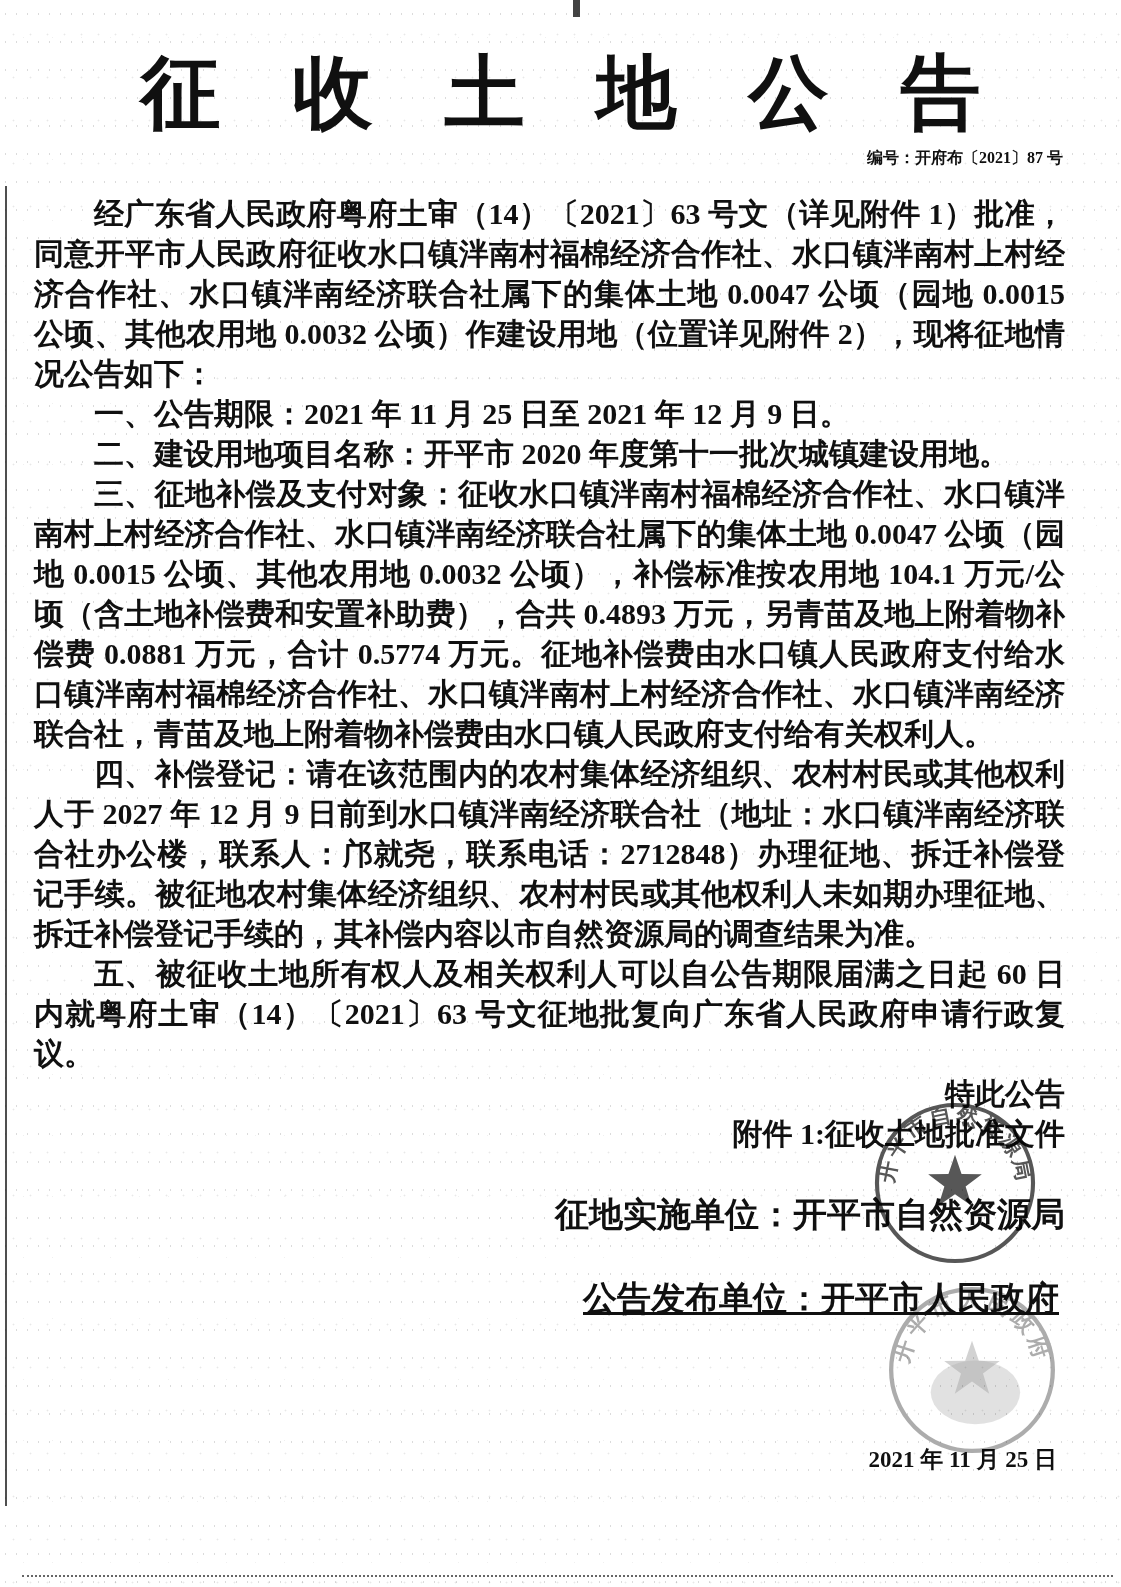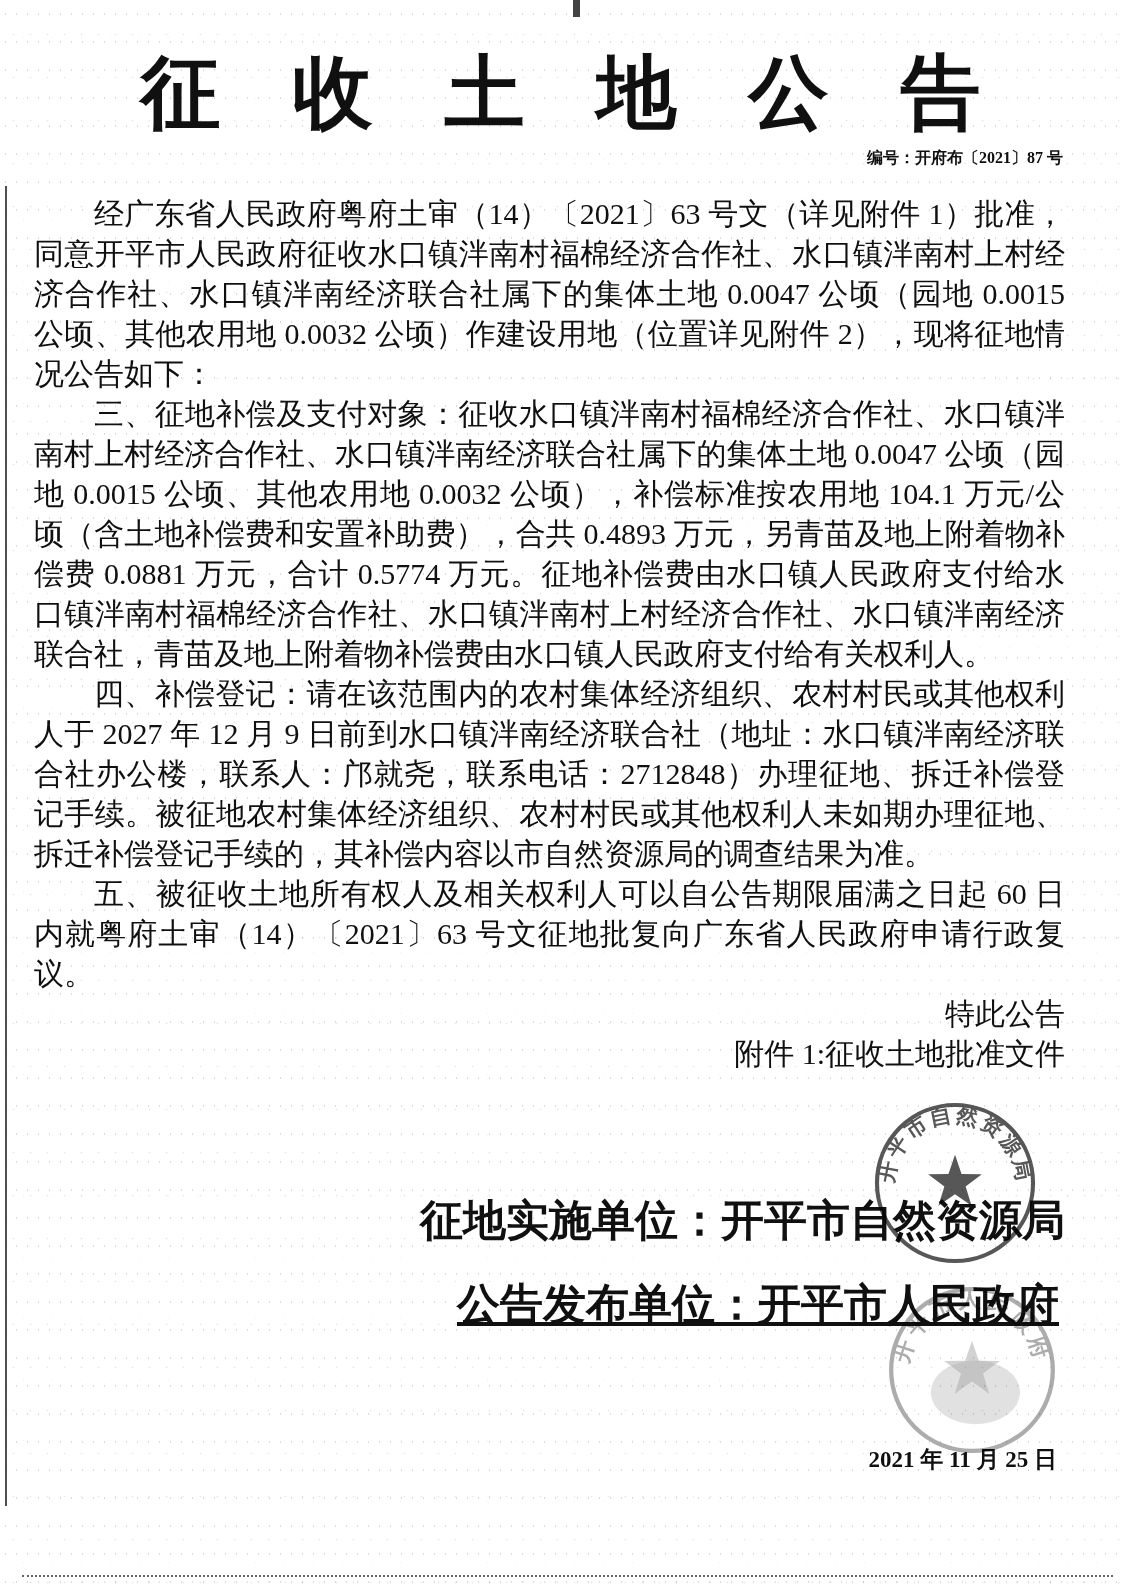--- a/index.html
+++ b/index.html
@@ -57,29 +57,29 @@
     font-size: 16px;
     font-weight: bold;
     white-space: nowrap;
   }
 
   .doc-body {
     position: absolute;
     left: 34px; right: 56px; top: 194px;
     font-size: 30px;
     line-height: 40px;
-    font-weight: normal;
+    font-weight: bold;
     text-align: justify;
   }
   .doc-body p { text-indent: 2em; margin: 0; }
   .doc-body p.no-justify { text-align: right; }
 
   .sign-line {
     position: absolute;
-    font-size: 43px;
+    font-size: 34px;
     font-weight: bold;
     white-space: nowrap;
   }
   .implementing-unit { right: 56px; top: 1192px; }
   .issuing-unit      { right: 62px; top: 1276px; text-decoration: underline; }
   .issue-date        { right: 64px; top: 1444px; font-size: 23px; }
 
   .seal {
     position: absolute;
     mix-blend-mode: multiply;
@@ -96,20 +96,22 @@
   <div class="scan-line-left"></div>
   <div class="scan-line-bottom"></div>
   <div class="scan-tick-top"></div>
 
   <h1 class="doc-title">征 收 土 地 公 告</h1>
 
   <div class="doc-number">编号：开府布〔2021〕87 号</div>
 
   <div class="doc-body">
     <p>经广东省人民政府粤府土审（14）〔2021〕63 号文（详见附件 1）批准，同意开平市人民政府征收水口镇泮南村福棉经济合作社、水口镇泮南村上村经济合作社、水口镇泮南经济联合社属下的集体土地 0.0047 公顷（园地 0.0015 公顷、其他农用地 0.0032 公顷）作建设用地（位置详见附件 2），现将征地情况公告如下：</p>
+    <p>一、公告期限：2021 年 11 月 25 日至 2021 年 12 月 9 日。</p>
+    <p>二、建设用地项目名称：开平市 2020 年度第十一批次城镇建设用地。</p>
     <p>三、征地补偿及支付对象：征收水口镇泮南村福棉经济合作社、水口镇泮南村上村经济合作社、水口镇泮南经济联合社属下的集体土地 0.0047 公顷（园地 0.0015 公顷、其他农用地 0.0032 公顷），补偿标准按农用地 104.1 万元/公顷（含土地补偿费和安置补助费），合共 0.4893 万元，另青苗及地上附着物补偿费 0.0881 万元，合计 0.5774 万元。征地补偿费由水口镇人民政府支付给水口镇泮南村福棉经济合作社、水口镇泮南村上村经济合作社、水口镇泮南经济联合社，青苗及地上附着物补偿费由水口镇人民政府支付给有关权利人。</p>
     <p>四、补偿登记：请在该范围内的农村集体经济组织、农村村民或其他权利人于 2027 年 12 月 9 日前到水口镇泮南经济联合社（地址：水口镇泮南经济联合社办公楼，联系人：邝就尧，联系电话：2712848）办理征地、拆迁补偿登记手续。被征地农村集体经济组织、农村村民或其他权利人未如期办理征地、拆迁补偿登记手续的，其补偿内容以市自然资源局的调查结果为准。</p>
     <p>五、被征收土地所有权人及相关权利人可以自公告期限届满之日起 60 日内就粤府土审（14）〔2021〕63 号文征地批复向广东省人民政府申请行政复议。</p>
     <p class="no-justify">特此公告</p>
     <p class="no-justify">附件 1:征收土地批准文件</p>
   </div>
 
   <div class="sign-line implementing-unit">征地实施单位：开平市自然资源局</div>
   <div class="sign-line issuing-unit">公告发布单位：开平市人民政府</div>
   <div class="sign-line issue-date">2021 年 11 月 25 日</div>

